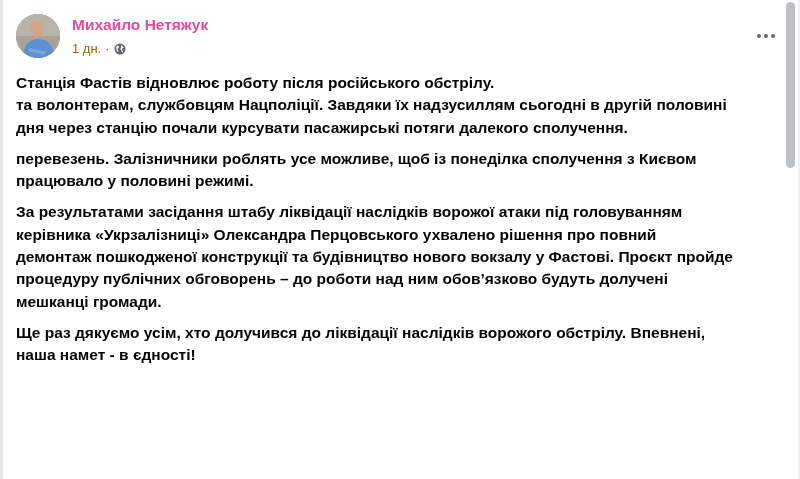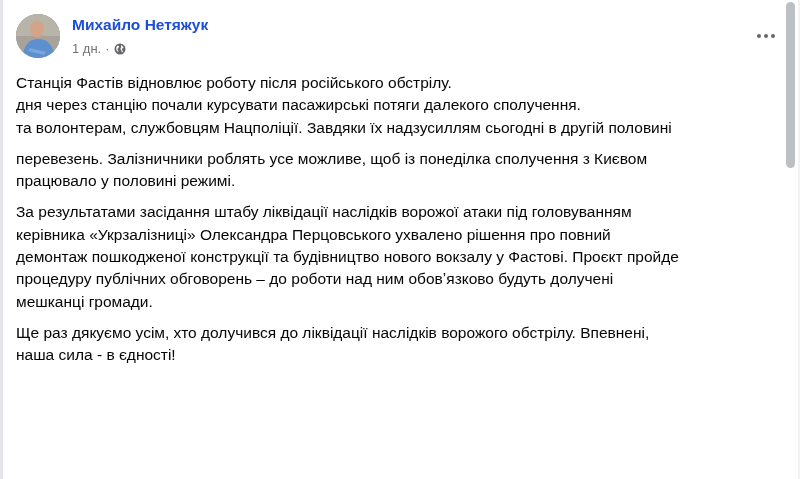--- a/index.html
+++ b/index.html
@@ -5,29 +5,29 @@
     * { box-sizing: border-box; margin: 0; padding: 0; }
     html, body { width: 800px; height: 479px; overflow: hidden; background: #ffffff; }
     body { font-family: "Liberation Sans", "DejaVu Sans", sans-serif; color: #050505; position: relative; }
     .left-edge { position: absolute; left: 0; top: 0; width: 3px; height: 479px; background: #e4e6eb; }
     .right-edge { position: absolute; right: 0; top: 0; width: 2px; height: 479px; background: #f0f2f5; }
     .scrollbar-track { position: absolute; left: 784px; top: 0; width: 14px; height: 479px; background: #ffffff; }
     .scrollbar-thumb { position: absolute; left: 786px; top: 2px; width: 9px; height: 166px; background: #bcc0c4; border-radius: 5px; }
     .post { position: absolute; left: 16px; top: 0; width: 760px; }
     .header { position: absolute; left: 0; top: 12px; height: 46px; width: 760px; }
     .avatar { position: absolute; left: 0; top: 2px; width: 44px; height: 44px; border-radius: 50%; overflow: hidden; background: #9aa0a6; }
-    .author { position: absolute; left: 56px; top: 4px; font-weight: bold; font-size: 15.5px; color: #1d4ed8; white-space: nowrap; }
-    .meta { position: absolute; left: 56px; top: 29px; font-size: 13px; color: #737373; display: flex; align-items: center; gap: 4px; white-space: nowrap; }
+    .author { position: absolute; left: 56px; top: 4px; font-weight: bold; font-size: 15.5px; color: #ec4899; white-space: nowrap; }
+    .meta { position: absolute; left: 56px; top: 29px; font-size: 13px; color: #a16207; display: flex; align-items: center; gap: 4px; white-space: nowrap; }
     .meta .dot { font-size: 13px; }
     .globe { display: inline-block; width: 12px; height: 12px; }
     .more { position: absolute; left: 741px; top: 22px; display: flex; gap: 3px; }
     .more span { width: 4px; height: 4px; border-radius: 50%; background: #65676b; display: block; }
     .body { position: absolute; left: 0; top: 72px; width: 760px; font-size: 15.5px; line-height: 22.3px; color: #050505; }
     .para { margin-bottom: 9px; }
-    .line { display: block; white-space: nowrap; }
+    .line { display: block; white-space: nowrap; font-weight: bold; }
   </style>
 </head>
 <body>
 
 <div class="left-edge"></div>
 
 <div class="post">
   <div class="header">
     <div class="avatar">
       <svg width="44" height="44" viewBox="0 0 44 44">
@@ -51,36 +51,36 @@
     <div class="more">
       <span></span>
       <span></span>
       <span></span>
     </div>
   </div>
 
   <div class="body">
     <div class="para">
       <span class="line">Станція Фастів відновлює роботу після російського обстрілу.</span>
+      <span class="line">та волонтерам, службовцям Нацполіції. Завдяки їх надзусиллям сьогодні в другій половині</span>
       <span class="line">дня через станцію почали курсувати пасажирські потяги далекого сполучення.</span>
-      <span class="line">та волонтерам, службовцям Нацполіції. Завдяки їх надзусиллям сьогодні в другій половині</span>
     </div>
     <div class="para">
       <span class="line">перевезень. Залізничники роблять усе можливе, щоб із понеділка сполучення з Києвом</span>
       <span class="line">працювало у половині режимі.</span>
     </div>
     <div class="para">
       <span class="line">За результатами засідання штабу ліквідації наслідків ворожої атаки під головуванням</span>
       <span class="line">керівника «Укрзалізниці» Олександра Перцовського  ухвалено рішення про повний</span>
       <span class="line">демонтаж пошкодженої конструкції та будівництво нового вокзалу у Фастові. Проєкт пройде</span>
       <span class="line">процедуру публічних обговорень –  до роботи над ним обовʼязково будуть долучені</span>
       <span class="line">мешканці громади.</span>
     </div>
     <div class="para">
       <span class="line">Ще раз дякуємо усім,  хто долучився до ліквідації наслідків ворожого обстрілу. Впевнені,</span>
-      <span class="line">наша сила - в єдності!</span>
+      <span class="line">наша намет - в єдності!</span>
     </div>
   </div>
 </div>
 
 <div class="scrollbar-track"></div>
 <div class="scrollbar-thumb"></div>
 <div class="right-edge"></div>
 
 </body></html>

